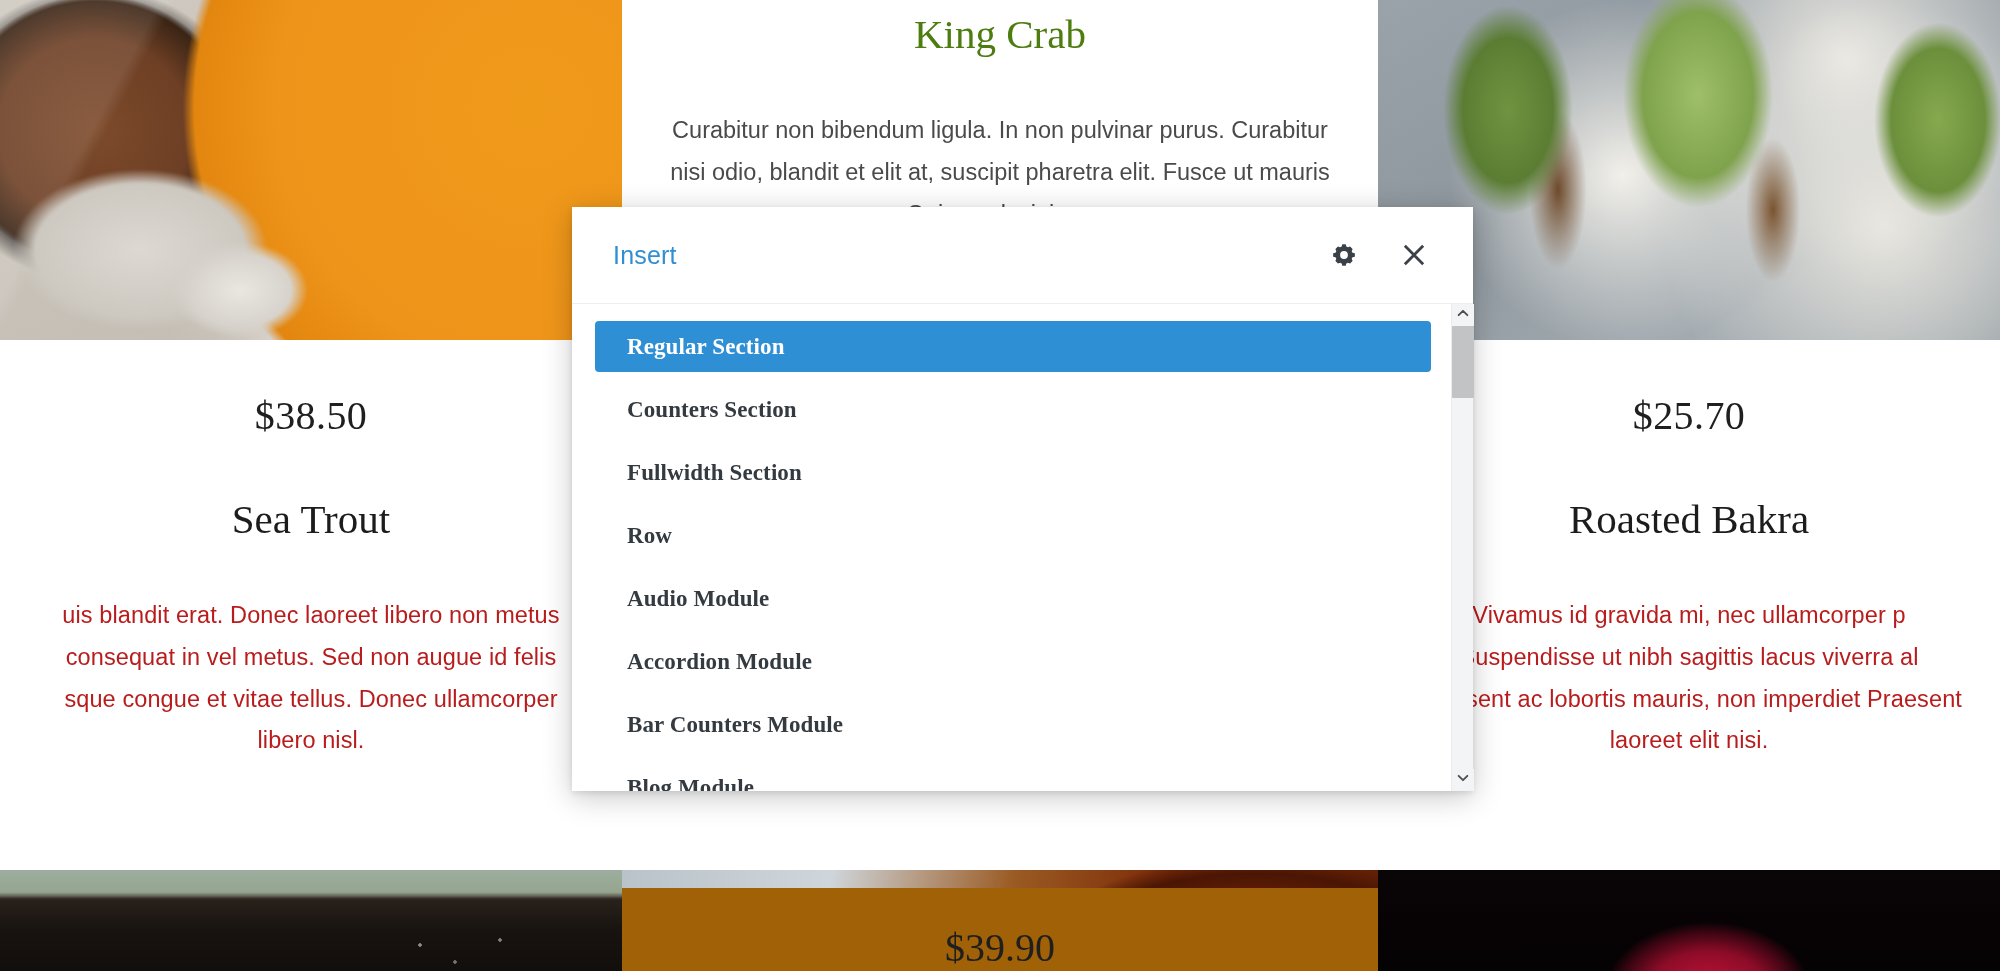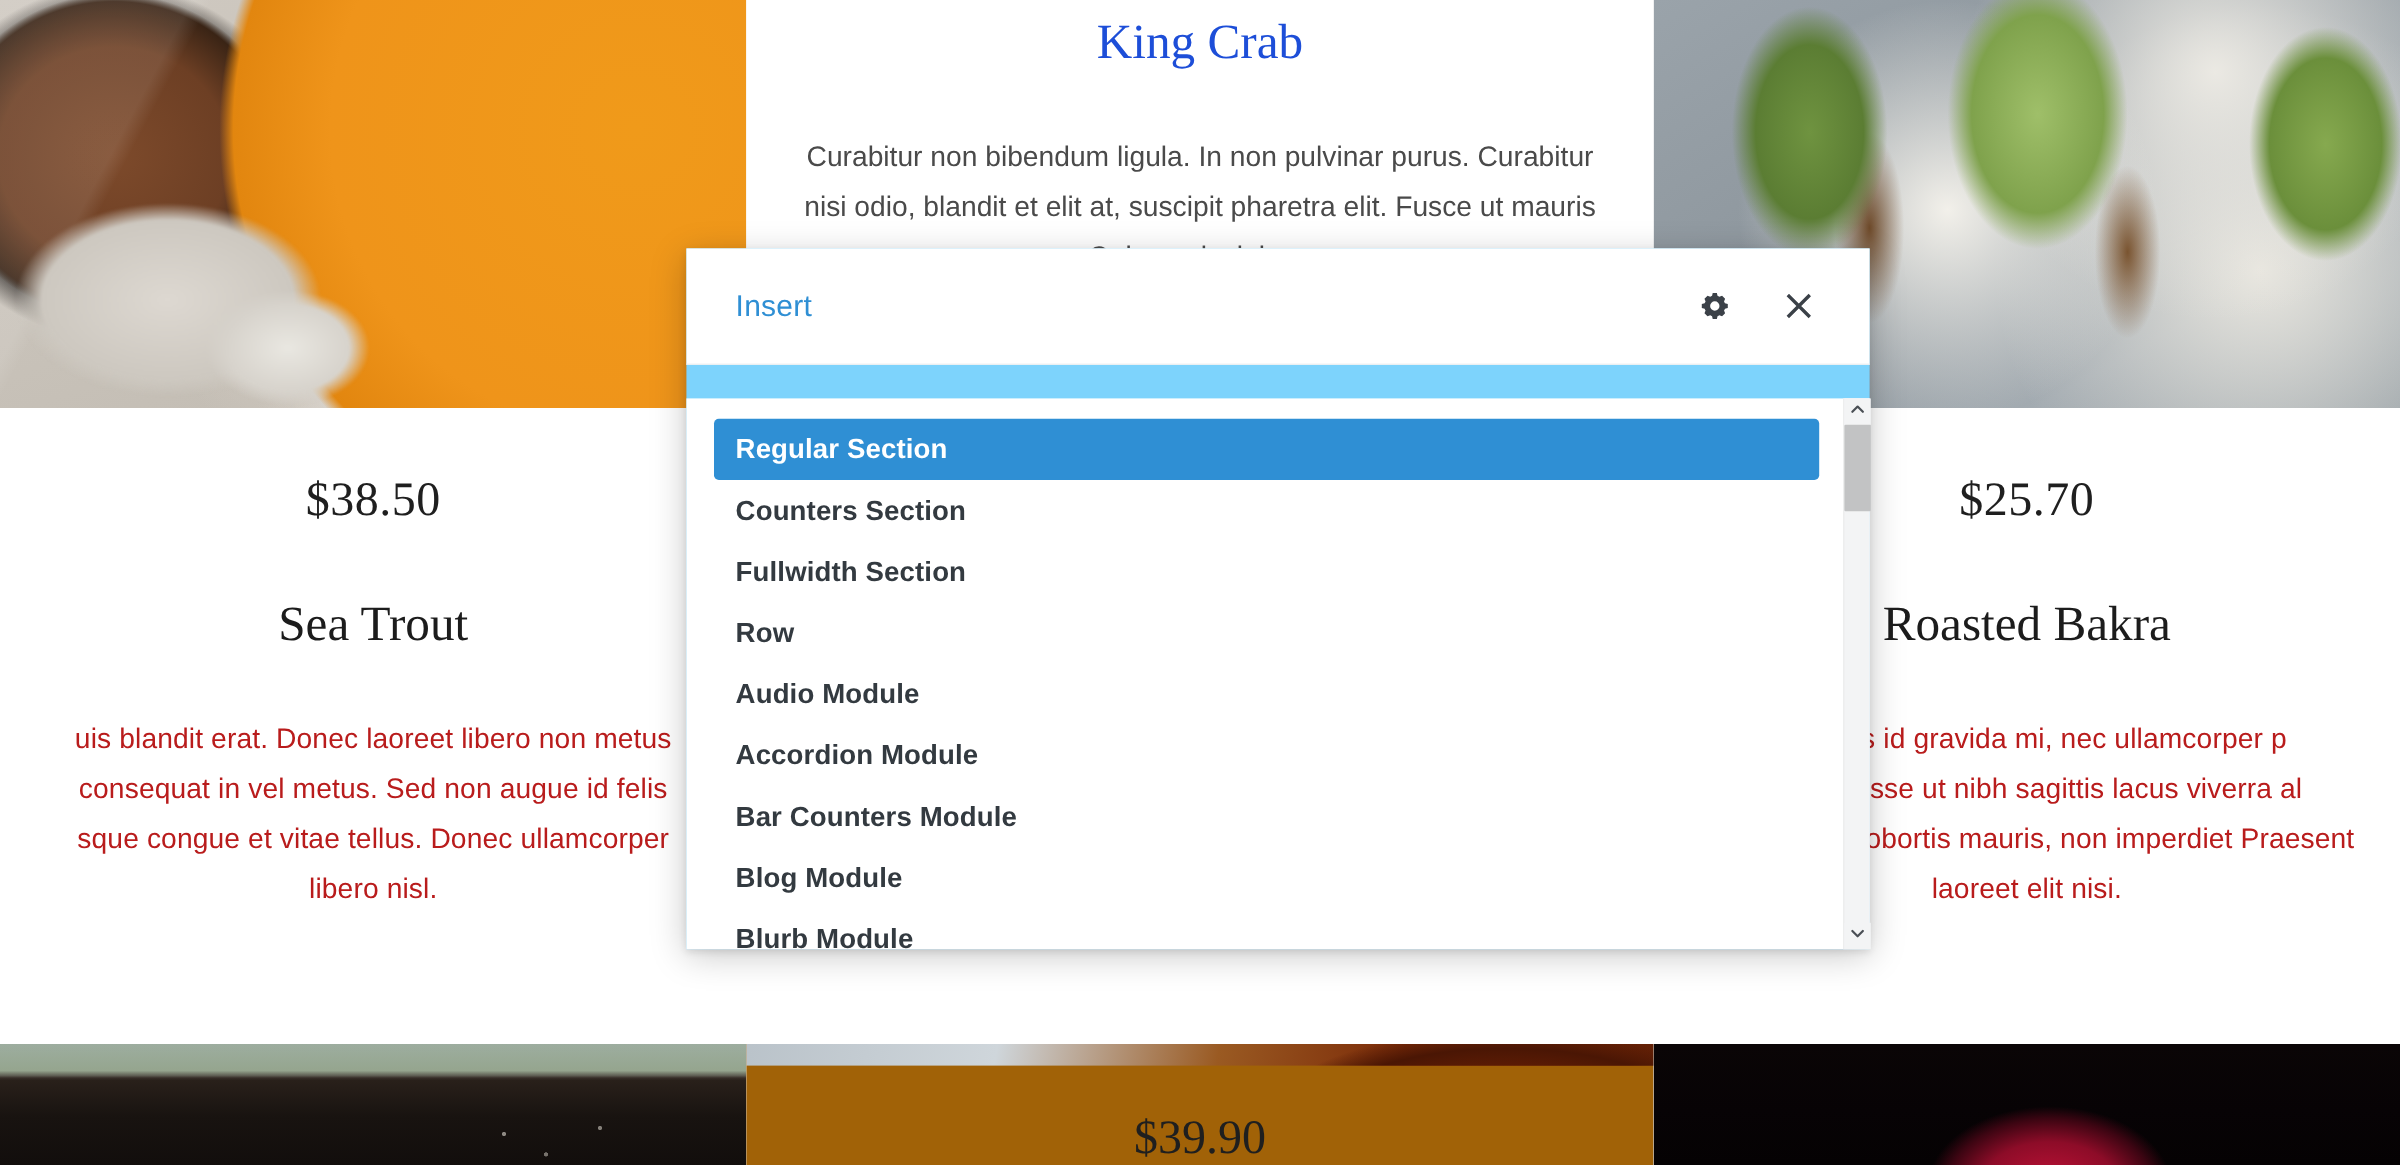--- a/index.html
+++ b/index.html
@@ -110,45 +110,44 @@
   }
   .desc {
     margin-top: 52px;
     font-size: 23.5px; line-height: 1.78; color: #b91c1c;
     text-align: center; letter-spacing: .1px;
   }
 
   .cell-center-top { display:flex; flex-direction:column; align-items:center; padding-top:4px; background:#fff; }
   .cell-center-top .dish-top {
     font-family: "Liberation Serif", serif;
-    font-size: 41px; color:#1d4ed8; margin-top: 6px;
+    font-size: 41px; color:#4d7c0f; margin-top: 6px;
   }
   .cell-center-top .desc-top {
     margin-top: 52px;
     font-size: 23.5px; line-height: 1.78; color:#4a4a4a;
     text-align:center; width: 690px;
   }
 
   .cell-bottom-center { display:flex; flex-direction:column; align-items:center; background:#a16207; }
   .crab-strip { width: 770px; height: 75px; }
   .price-bottom {
     font-family: "Liberation Serif", serif;
     font-size: 40px; color:#1f1f1f; margin-top: 36px;
   }
 
   
   .modal {
     position: absolute;
     left: 572px; top: 207px;
-    width: 986px; height: 584px;
-    background: #7dd3fc;
+    width: 901px; height: 584px;
+    background: #bef264;
     box-shadow: 0 6px 28px rgba(0,0,0,0.22), 0 2px 6px rgba(0,0,0,0.10);
     display: flex; flex-direction: column;
     z-index: 50;
-    gap: 28px;
   }
   .modal-header {
     height: 97px; flex: 0 0 97px;
     display: flex; align-items: center;
     padding: 0 36px 0 41px;
     border-bottom: 1px solid #eceef0;
     background: #fff;
   }
   .modal-title {
     font-size: 25px; color: #2f8fd4; font-weight: 400; letter-spacing: .2px;
@@ -163,24 +162,25 @@
   .gear-btn { margin-right: 24px; }
 
   .modal-body {
     flex: 1 1 auto; display: flex; min-height: 0; background: #fff;
   }
   .list {
     flex: 1 1 auto; padding: 17px 0 0 0; overflow: hidden; position: relative;
   }
   .list-item {
     height: 51px; display: flex; align-items: center;
-    padding: 0 20px 0 18px; margin: 0 20px 0 23px;
+    padding: 0 20px 0 32px; margin: 0 20px 12px 23px;
     font-size: 23px; color: #333a40; font-weight: 700;
     border-radius: 4px; cursor: pointer;
     letter-spacing: .1px;
+    font-family: Liberation Serif, serif;
   }
   .list-item.selected { background: #2f8fd4; color: #ffffff; }
 
   
   .sbar {
     flex: 0 0 22px; width: 22px; background: #f3f4f5;
     display: flex; flex-direction: column; align-items: center;
     position: relative; border-left: 1px solid #ececec;
   }
   .sbar-arrow {

